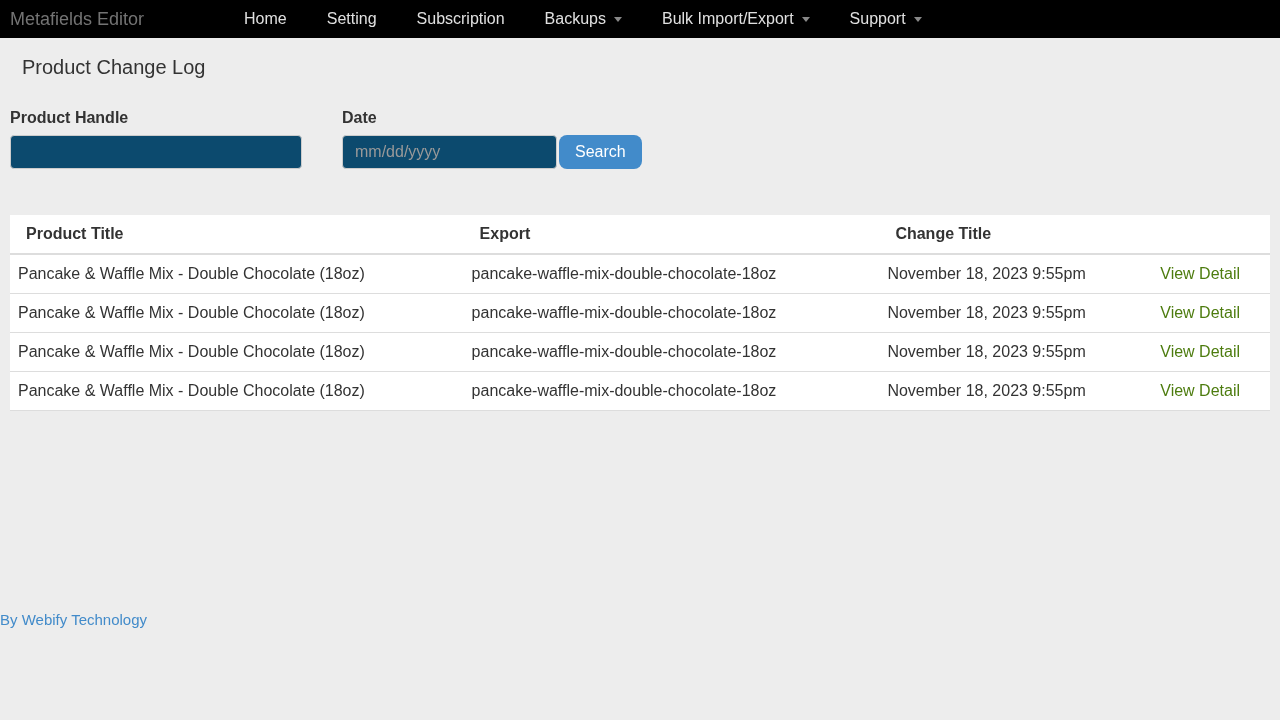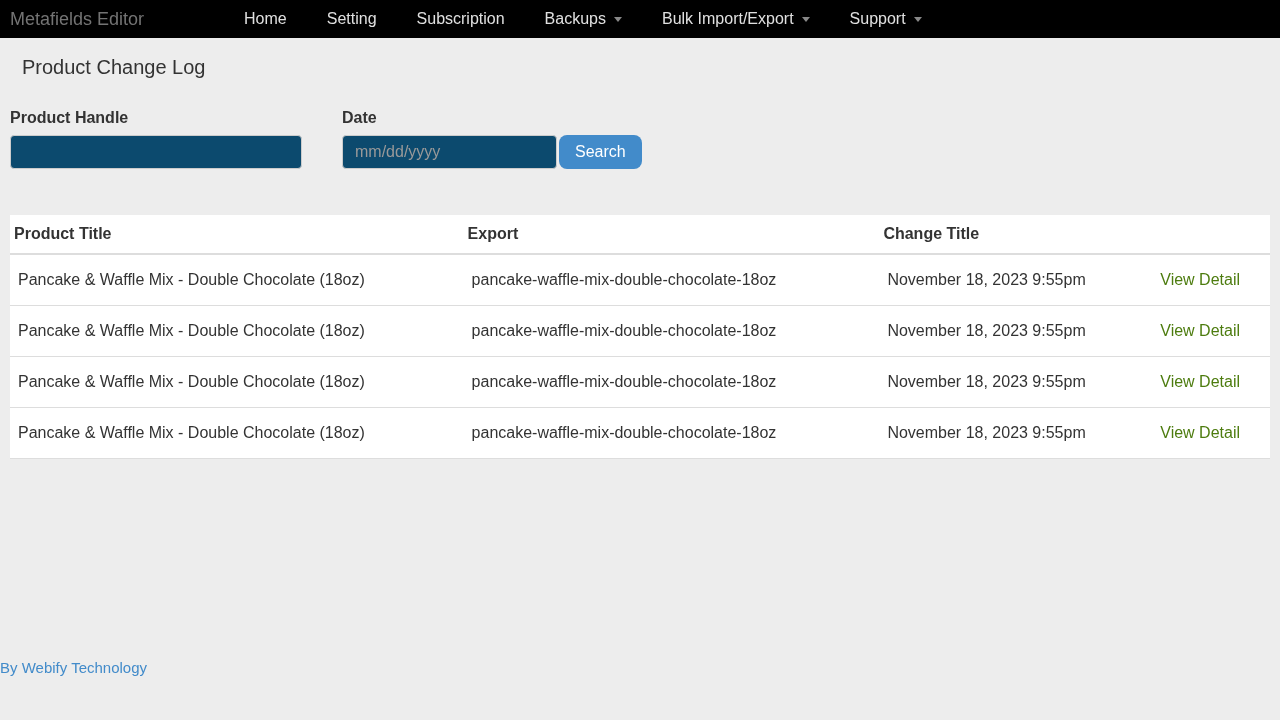--- a/index.html
+++ b/index.html
@@ -117,25 +117,25 @@
     table {
       width: 100%;
       border-collapse: collapse;
       background: #fff;
     }
     thead th {
       text-align: left;
       font-weight: bold;
       font-size: 16px;
       color: #333;
-      padding: 10px 4px;
+      padding: 10px 16px;
       border-bottom: 2px solid #ddd;
     }
     tbody td {
-      padding: 16px 8px;
+      padding: 10px 8px;
       font-size: 16px;
       color: #333;
       border-bottom: 1px solid #ddd;
     }
     .view-link {
       color: #4d7c0f;
       text-decoration: none;
       cursor: pointer;
     }
     .col-title { width: 36%; }

